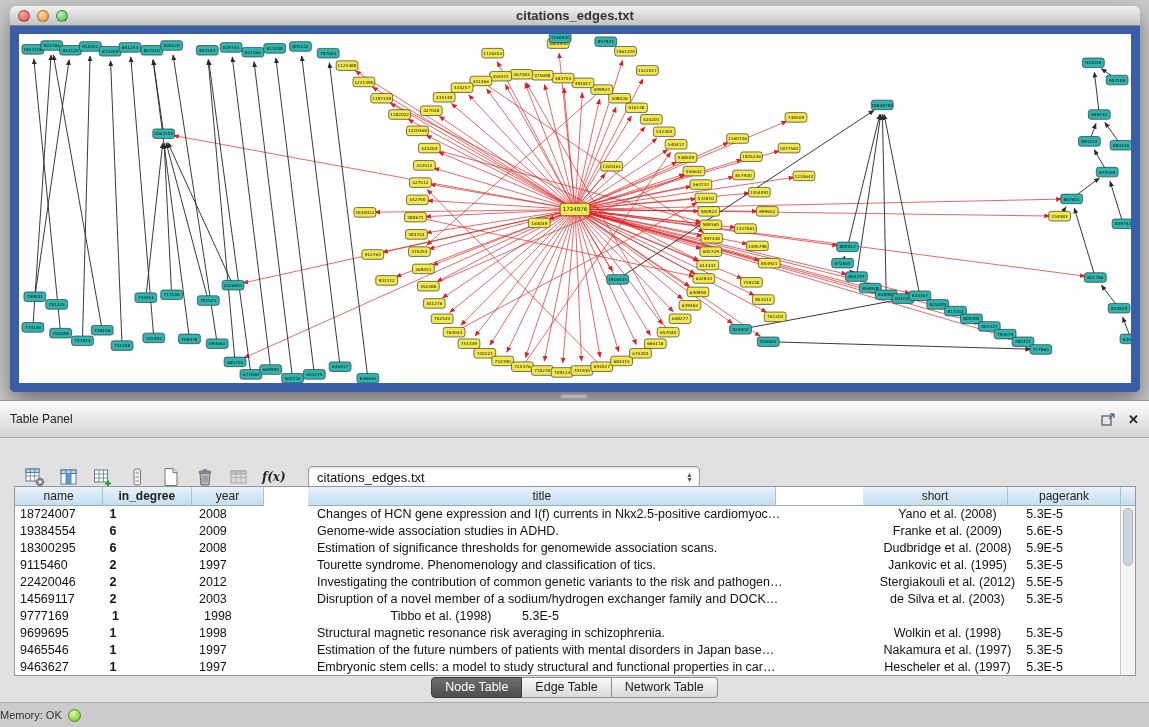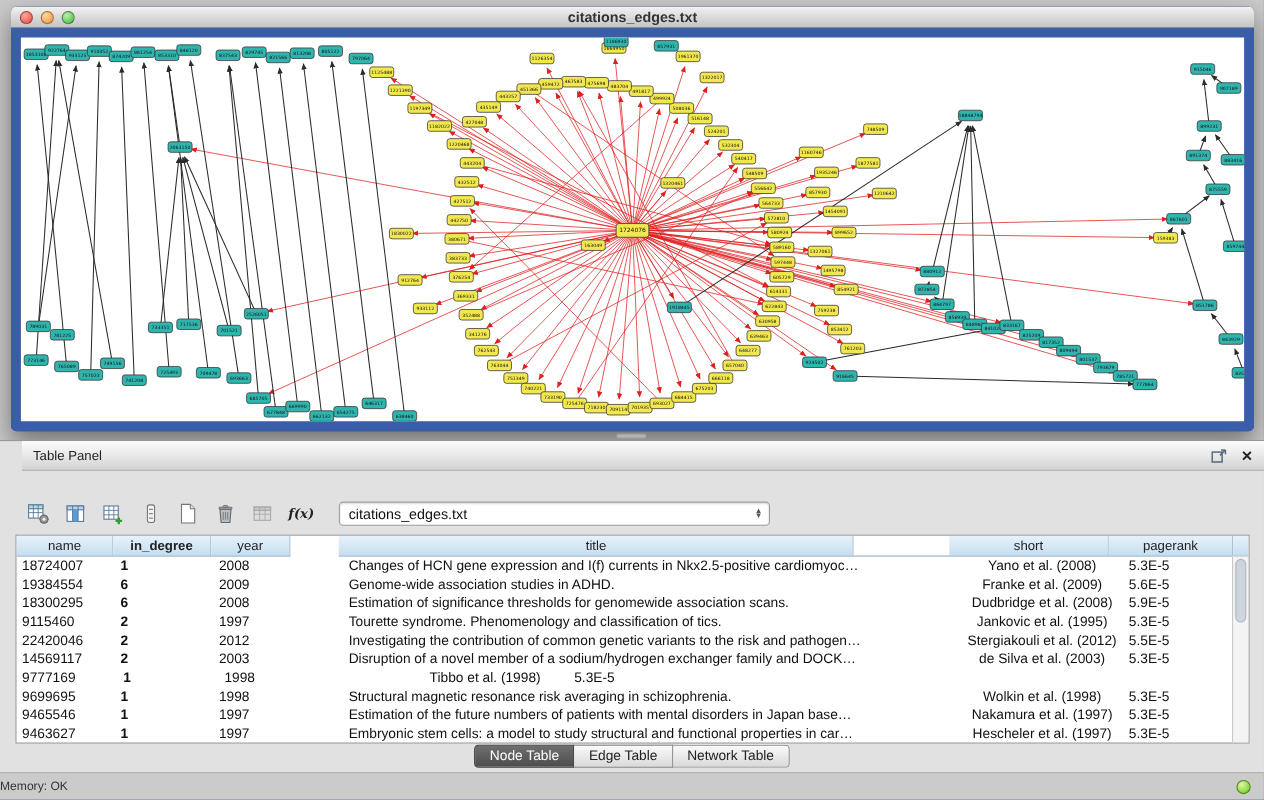--- a/index.html
+++ b/index.html
@@ -23,22 +23,22 @@
   #graph { width:100%; height:100%; display:block; }
   #graph text { font-family:"DejaVu Sans", sans-serif; }
 
   
   .divider-grip { position:absolute; left:560px; top:394px; width:28px; height:5px;
     border-radius:3px; background:#b2b2b2; border:1px solid #999; }
 
   
   .table-panel { position:absolute; left:0; top:400px; width:1149px; height:303px;
     background:#e1e1e1; border-top:1px solid #969696; border-bottom:1px solid #a8a8a8; }
-  .panel-header { height:27px; background:linear-gradient(#fdfdfd,#d3d3d3);
-    border-bottom:1px solid #ababab; display:flex; align-items:center; padding:0 10px;margin-left:20px; }
+  .panel-header { height:37px; background:linear-gradient(#fdfdfd,#d3d3d3);
+    border-bottom:1px solid #ababab; display:flex; align-items:center; padding:0 10px; }
   .panel-title { font-size:12px; color:#222; }
   .panel-icons { margin-left:auto; display:flex; align-items:center; gap:12px; }
   .float-btn { width:15px; height:13px; background:none; border:none; cursor:default; padding:0; }
   .close-x { font-size:13px; font-weight:bold; color:#222; background:none; border:none; line-height:13px; cursor:default; }
 
   .toolbar { display:flex; align-items:center; gap:8px; padding:26px 0 0 22px; height:52px; }
   .icon-btn { width:26px; height:24px; background:none; border:none; display:flex;
     align-items:center; justify-content:center; padding:0; cursor:default; }
   .net-select { margin-left:14px; width:392px; height:22px; background:#fff;
     border:1px solid #9d9d9d; border-radius:4px; display:flex; align-items:center;
@@ -66,21 +66,21 @@
   .tabs { position:absolute; left:0; right:0; top:276px; display:flex; justify-content:center; }
   .tab { height:21px; line-height:19px; font-size:12.5px; padding:0 13px;
     background:linear-gradient(#fafafa,#d9d9d9); border:1px solid #8f8f8f; border-left:none;
     color:#222; cursor:default; }
   .tab:first-child { border-left:1px solid #8f8f8f; border-radius:4px 0 0 4px; }
   .tab:last-child { border-radius:0 4px 4px 0; }
   .tab.active { background:linear-gradient(#6e6e6e,#4d4d4d); color:#fff; border-color:#3d3d3d; }
 
   
   .statusbar { position:absolute; left:0; bottom:0; width:100%; height:24px;
-    display:flex; align-items:center; justify-content:space-between; padding-right:12px; }
+    display:flex; align-items:center; justify-content:flex-start; padding-right:12px; }
   .mem-label { font-size:11px; color:#333; margin-right:6px; }
   .mem-dot { width:13px; height:13px; border-radius:50%; border:1px solid #4f8a17;
     background:radial-gradient(circle at 35% 30%, #ddf8a6, #6cc41d); }
 </style>
 </head>
 <body>
 
 <div class="net-window">
   <div class="titlebar">
     <div class="lights">

